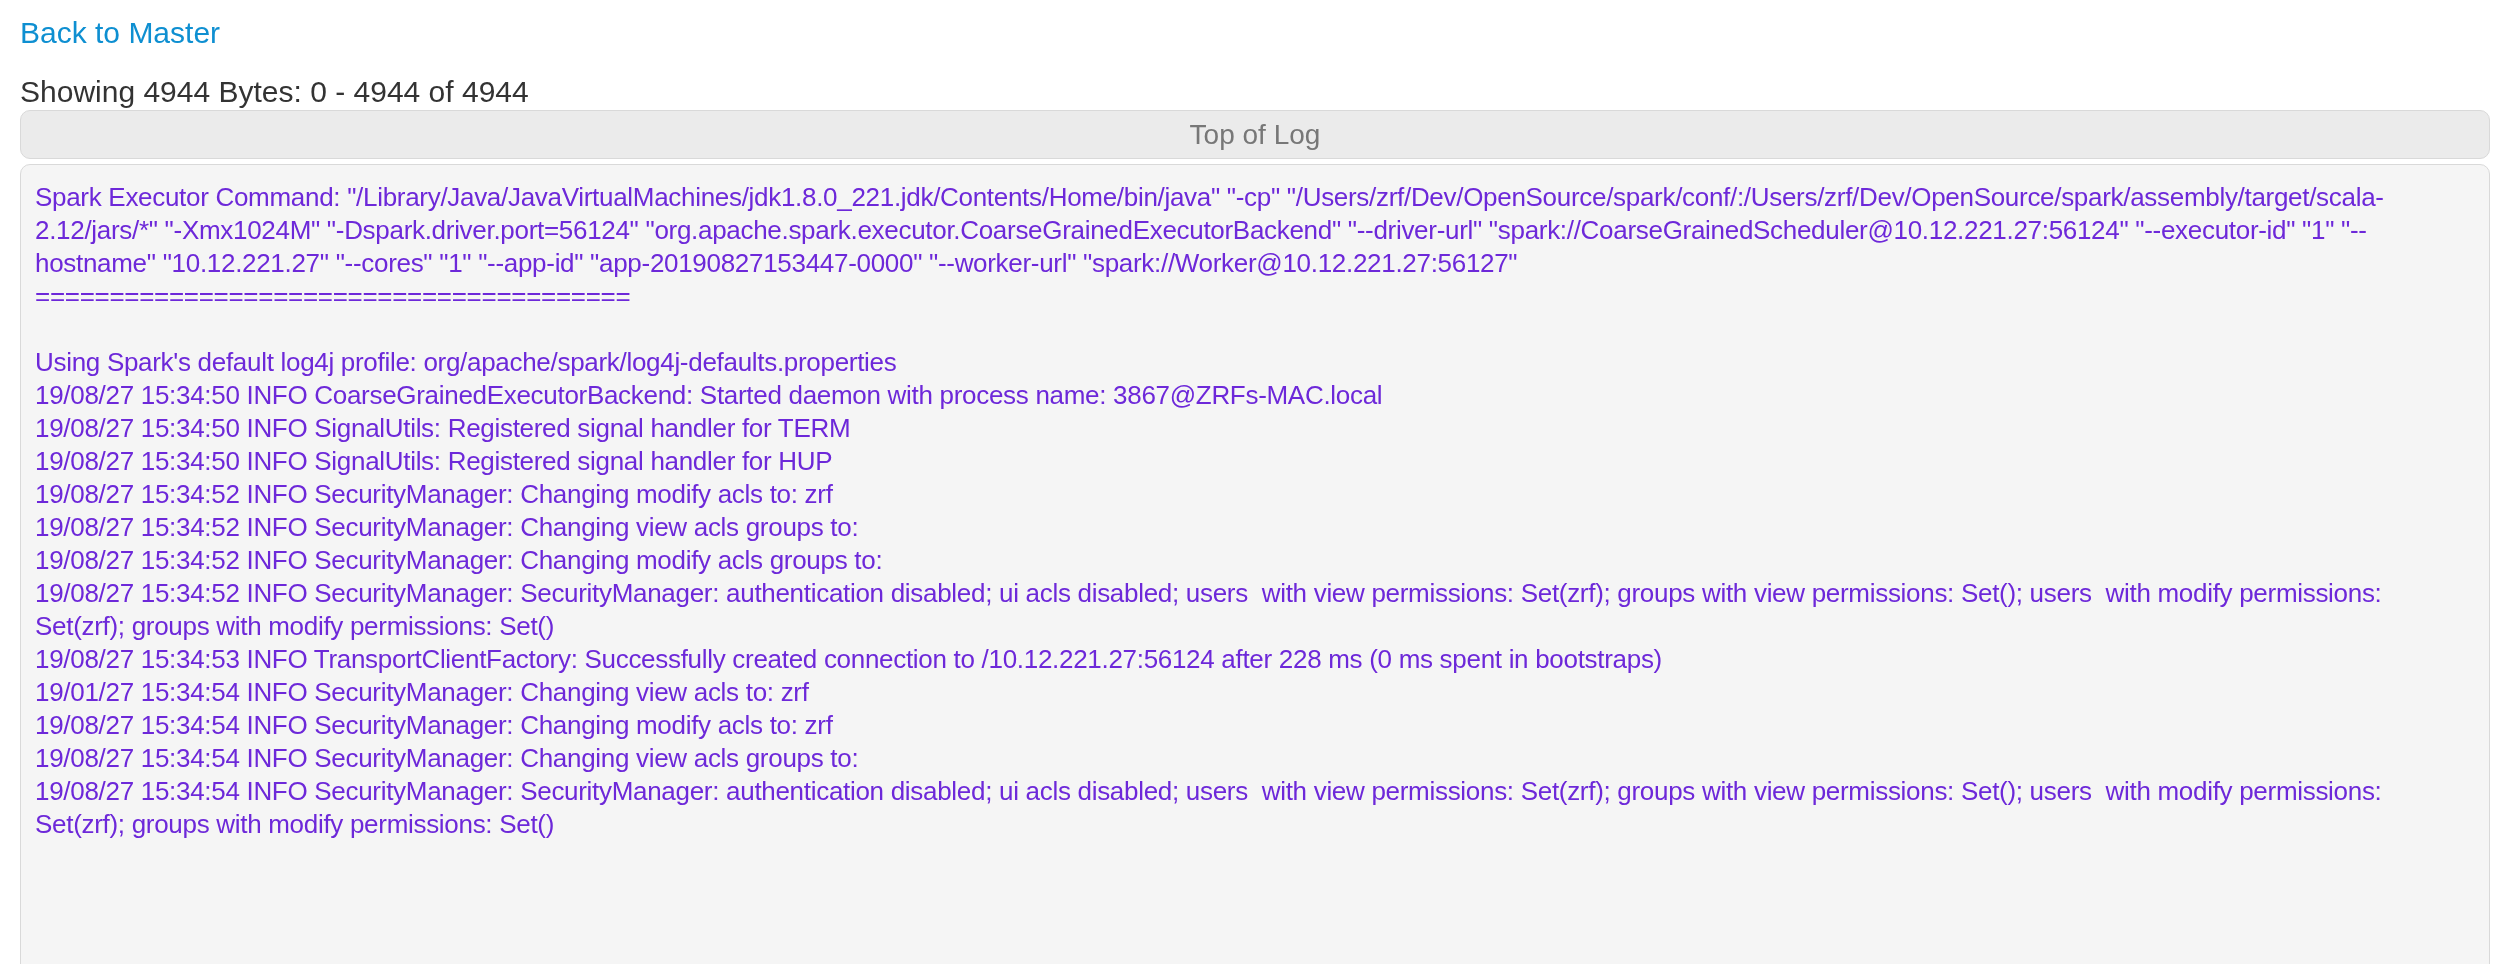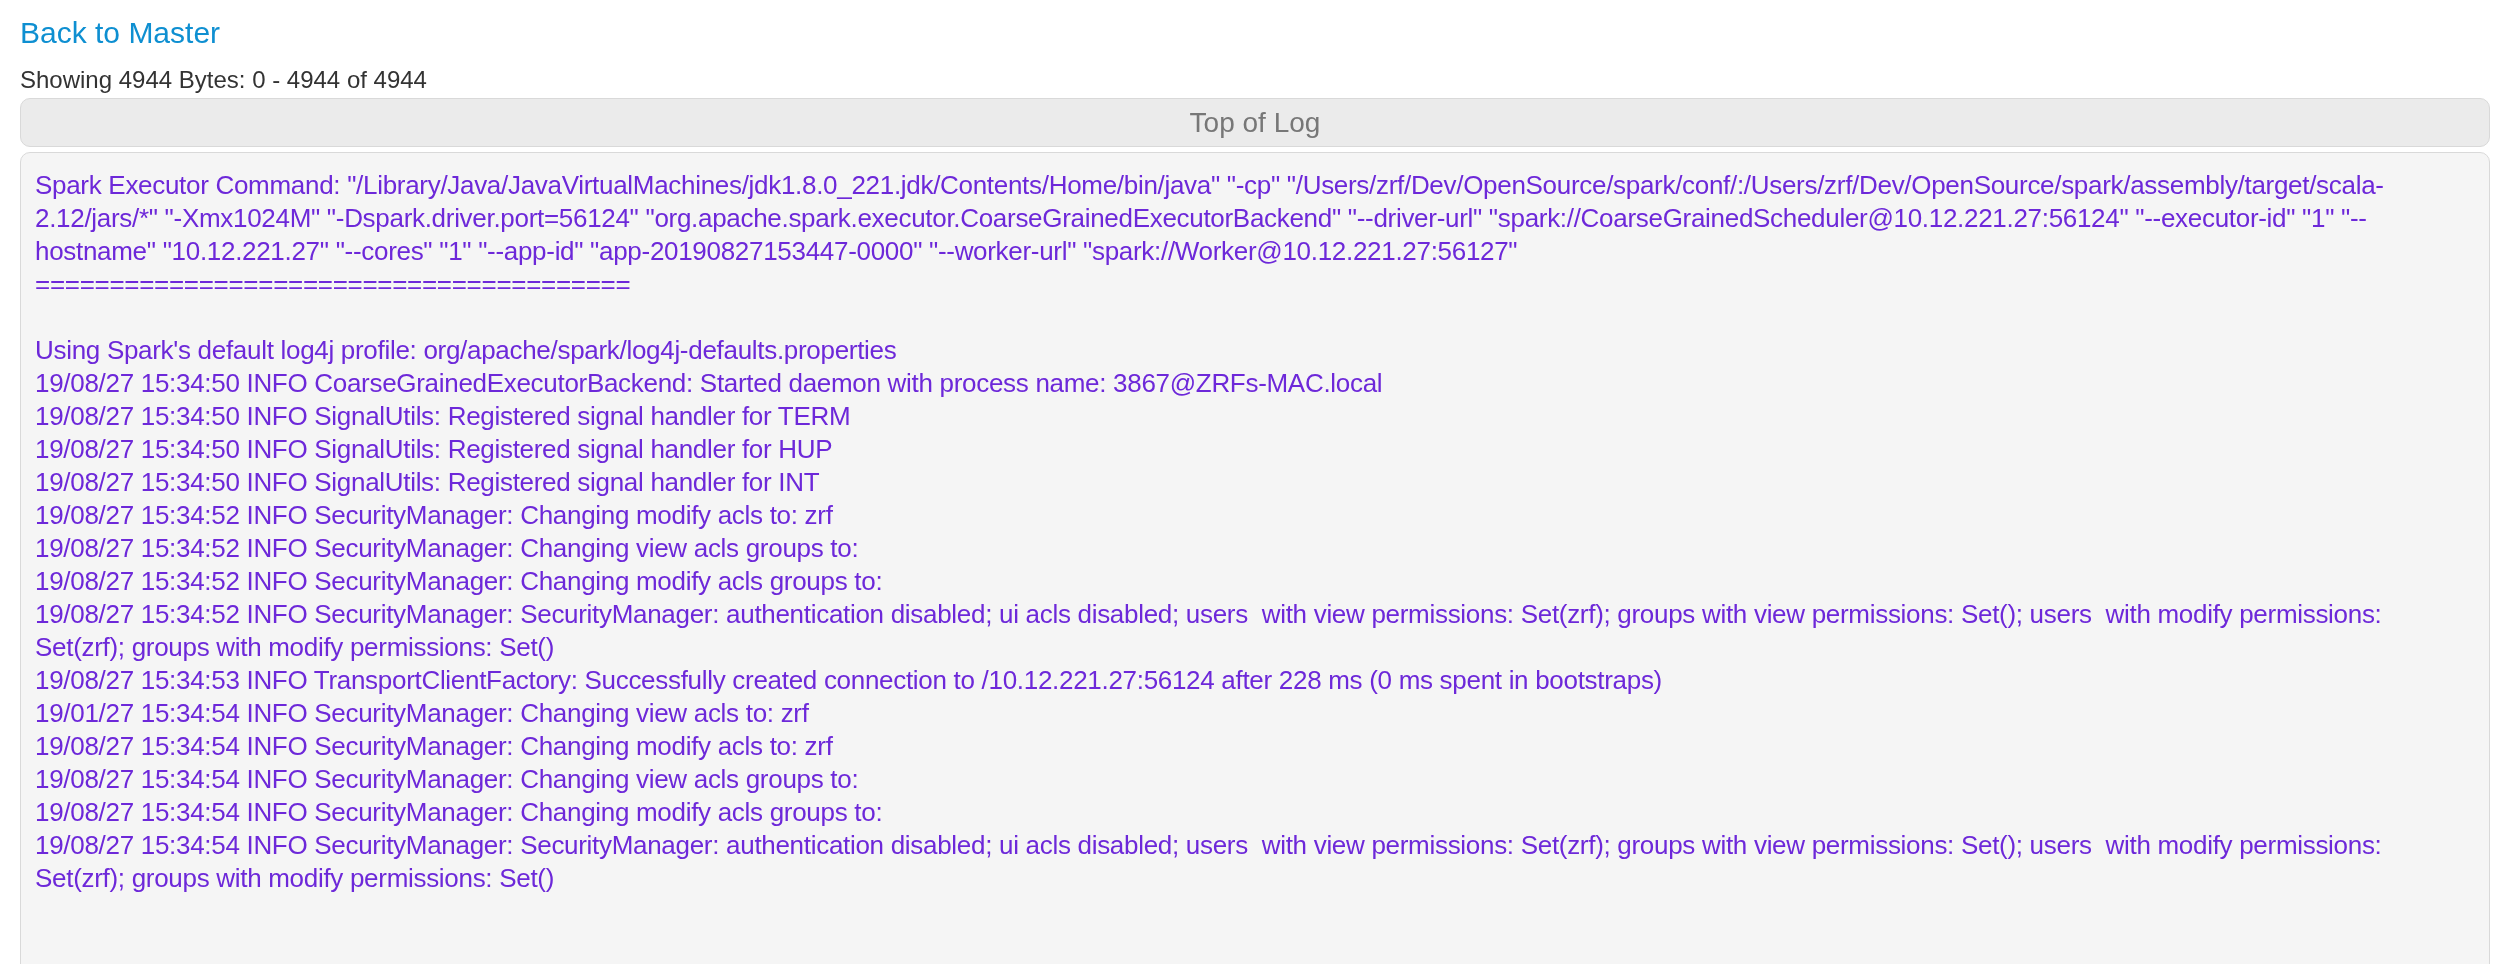--- a/index.html
+++ b/index.html
@@ -20,22 +20,22 @@
   }
   .back-link {
     display: inline-block;
     font-size: 30px;
     line-height: 38px;
     color: #0e8fd1;
     text-decoration: none;
     cursor: pointer;
   }
   .byte-range {
-    margin-top: 10px;
-    font-size: 24px;
+    margin-top: 22px;
+    font-size: 30px;
     line-height: 36px;
     color: #333333;
   }
   .log-header {
     box-sizing: border-box;
     height: 49px;
     background: #ebebeb;
     border: 1px solid #d9d9d9;
     border-radius: 10px;
     display: flex;
@@ -81,26 +81,24 @@
   </div>
 
   <div class="log-content">
       <div class="log-line">Spark Executor Command: "/Library/Java/JavaVirtualMachines/jdk1.8.0_221.jdk/Contents/Home/bin/java" "-cp" "/Users/zrf/Dev/OpenSource/spark/conf/:/Users/zrf/Dev/OpenSource/spark/assembly/target/scala-2.12/jars/*" "-Xmx1024M" "-Dspark.driver.port=56124" "org.apache.spark.executor.CoarseGrainedExecutorBackend" "--driver-url" "spark://CoarseGrainedScheduler@10.12.221.27:56124" "--executor-id" "1" "--hostname" "10.12.221.27" "--cores" "1" "--app-id" "app-20190827153447-0000" "--worker-url" "spark://Worker@10.12.221.27:56127"</div>
       <div class="log-line">========================================</div>
       <div class="log-line"></div>
       <div class="log-line">Using Spark's default log4j profile: org/apache/spark/log4j-defaults.properties</div>
       <div class="log-line">19/08/27 15:34:50 INFO CoarseGrainedExecutorBackend: Started daemon with process name: 3867@ZRFs-MAC.local</div>
       <div class="log-line">19/08/27 15:34:50 INFO SignalUtils: Registered signal handler for TERM</div>
       <div class="log-line">19/08/27 15:34:50 INFO SignalUtils: Registered signal handler for HUP</div>
-      <div class="log-line">19/08/27 15:34:50 INFO SignalUtils: Registered signal handler for INT</div>
       <div class="log-line">19/08/27 15:34:52 INFO SecurityManager: Changing modify acls to: zrf</div>
       <div class="log-line">19/08/27 15:34:52 INFO SecurityManager: Changing view acls groups to:</div>
       <div class="log-line">19/08/27 15:34:52 INFO SecurityManager: Changing modify acls groups to:</div>
       <div class="log-line">19/08/27 15:34:52 INFO SecurityManager: SecurityManager: authentication disabled; ui acls disabled; users  with view permissions: Set(zrf); groups with view permissions: Set(); users  with modify permissions: Set(zrf); groups with modify permissions: Set()</div>
       <div class="log-line">19/08/27 15:34:53 INFO TransportClientFactory: Successfully created connection to /10.12.221.27:56124 after 228 ms (0 ms spent in bootstraps)</div>
       <div class="log-line">19/01/27 15:34:54 INFO SecurityManager: Changing view acls to: zrf</div>
       <div class="log-line">19/08/27 15:34:54 INFO SecurityManager: Changing modify acls to: zrf</div>
       <div class="log-line">19/08/27 15:34:54 INFO SecurityManager: Changing view acls groups to:</div>
-      <div class="log-line">19/08/27 15:34:54 INFO SecurityManager: Changing modify acls groups to:</div>
       <div class="log-line">19/08/27 15:34:54 INFO SecurityManager: SecurityManager: authentication disabled; ui acls disabled; users  with view permissions: Set(zrf); groups with view permissions: Set(); users  with modify permissions: Set(zrf); groups with modify permissions: Set()</div>
     </div>
 
 </div>
 
 </body></html>

